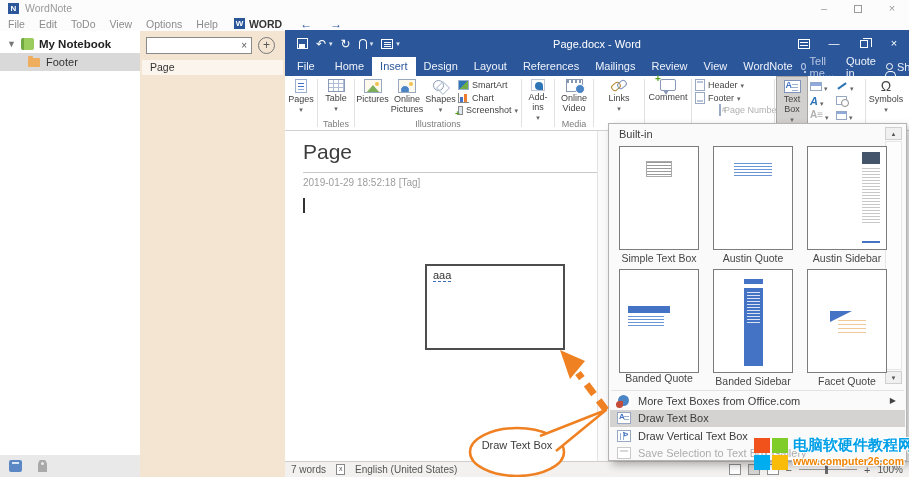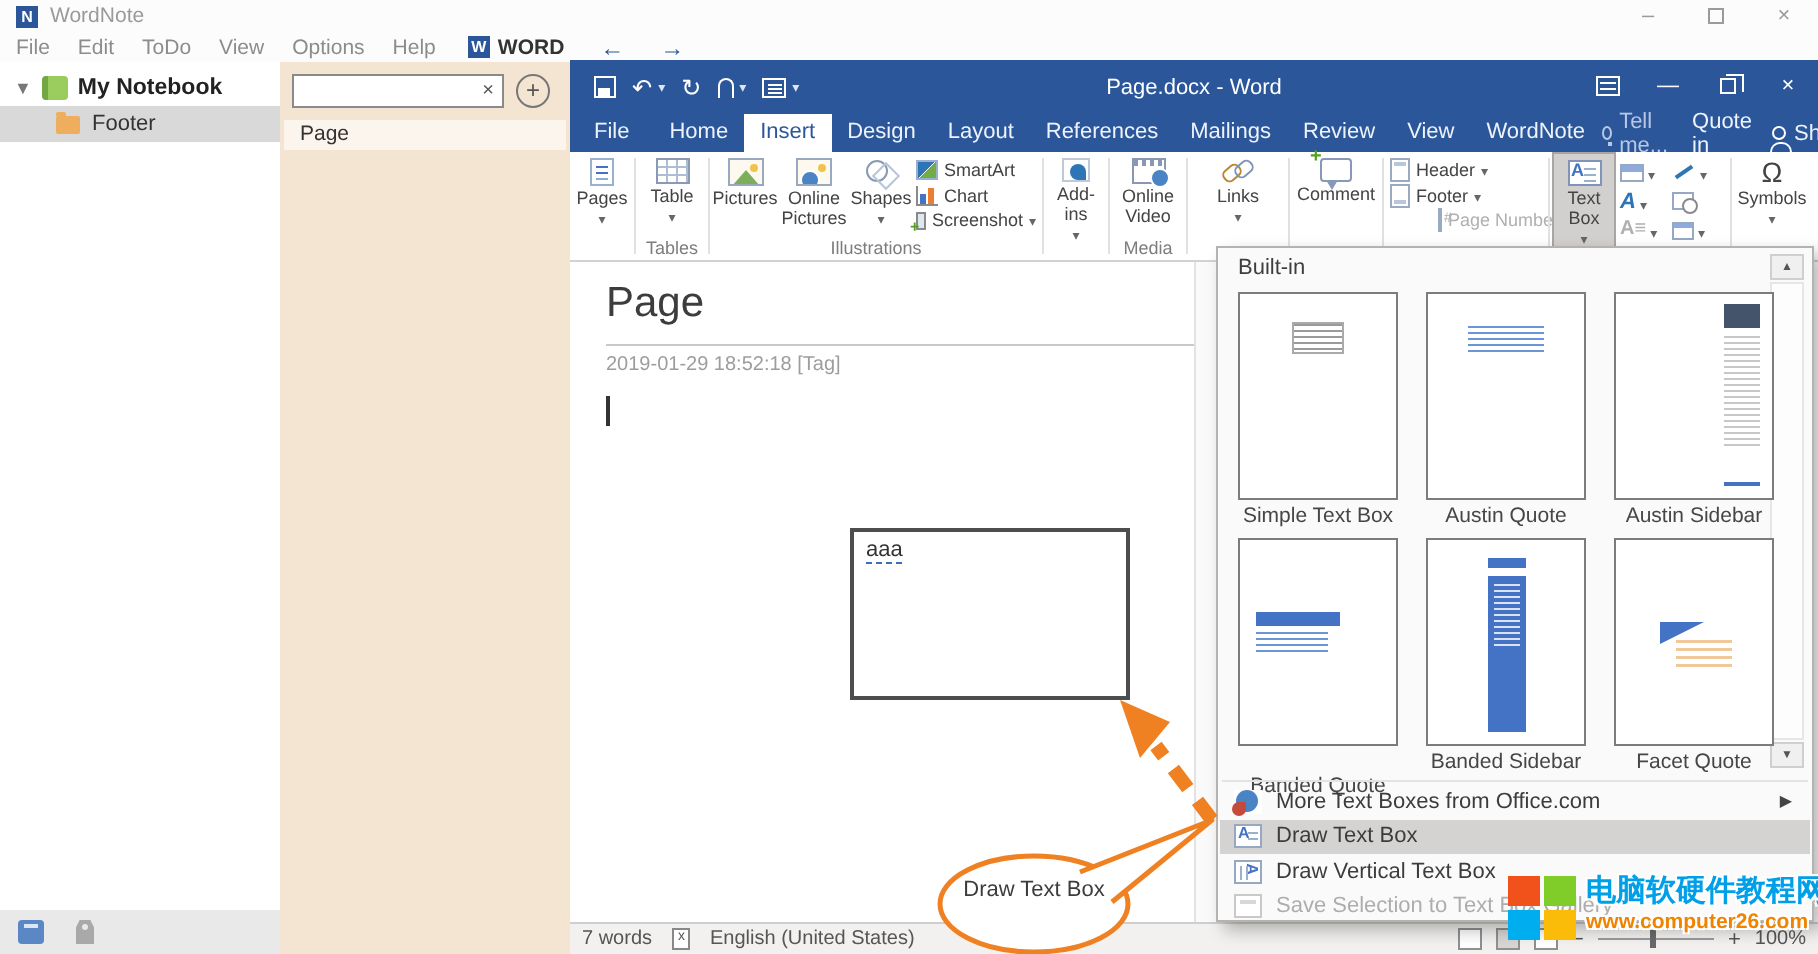--- a/index.html
+++ b/index.html
@@ -508,21 +508,21 @@
     </div>
     <div class="thumb" style="left:104px; top:145px">
       <div class="t-inner" style="left:30px; top:9px; width:19px; height:5px; background:#4472c4;"></div>
       <div class="t-inner" style="left:30px; top:18px; width:19px; height:78px; background:#4472c4;"></div>
       <div class="t-inner lines-white" style="left:33px; top:22px; width:13px; height:32px; opacity:.8;"></div>
     </div>
     <div class="thumb" style="left:198px; top:145px">
       <div class="t-inner" style="left:22px; top:41px; width:0; height:0; border-top:11px solid #4472c4; border-right:22px solid transparent;"></div>
       <div class="t-inner lines-orange" style="left:30px; top:50px; width:28px; height:14px;"></div>
     </div>
-    <div class="thumb-label" style="left:4px; top:263px">Banded Quote</div>
+    <div class="thumb-label" style="left:4px; top:248px">Banded Quote</div>
     <div class="thumb-label" style="left:98px; top:251px">Banded Sidebar</div>
     <div class="thumb-label" style="left:192px; top:251px">Facet Quote</div>
 
     <div class="dd-sep"></div>
 
     <div class="dd-item" style="top:268px">
       <span class="mi-ic mi-globe"></span>
       <span>More Text Boxes from Office.com</span>
       <span class="dd-sub">▶</span>
     </div>

